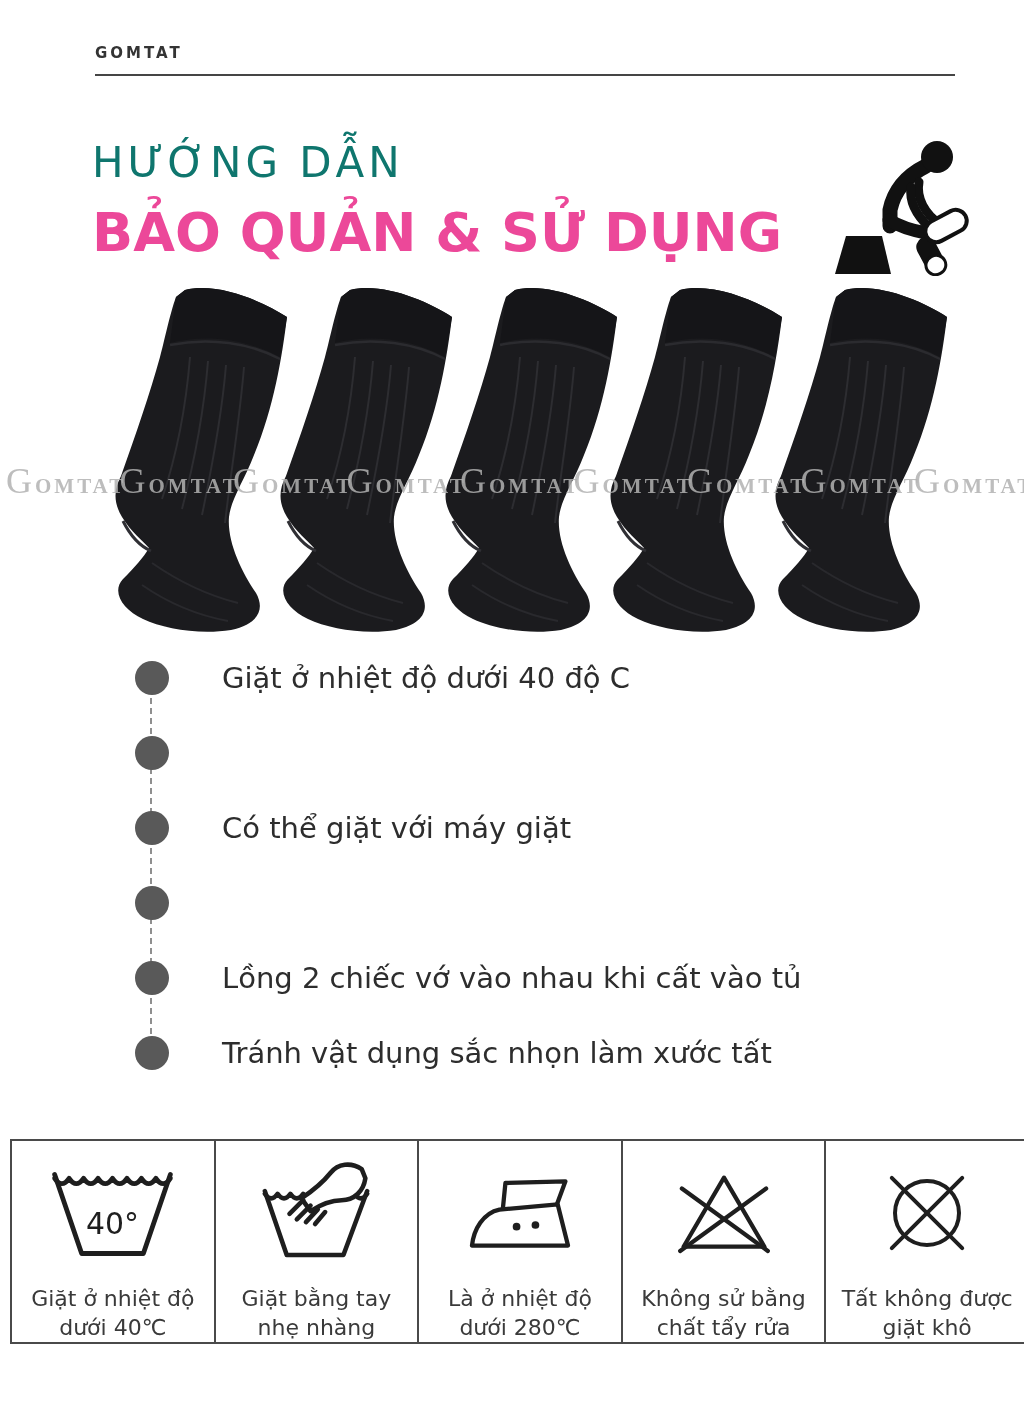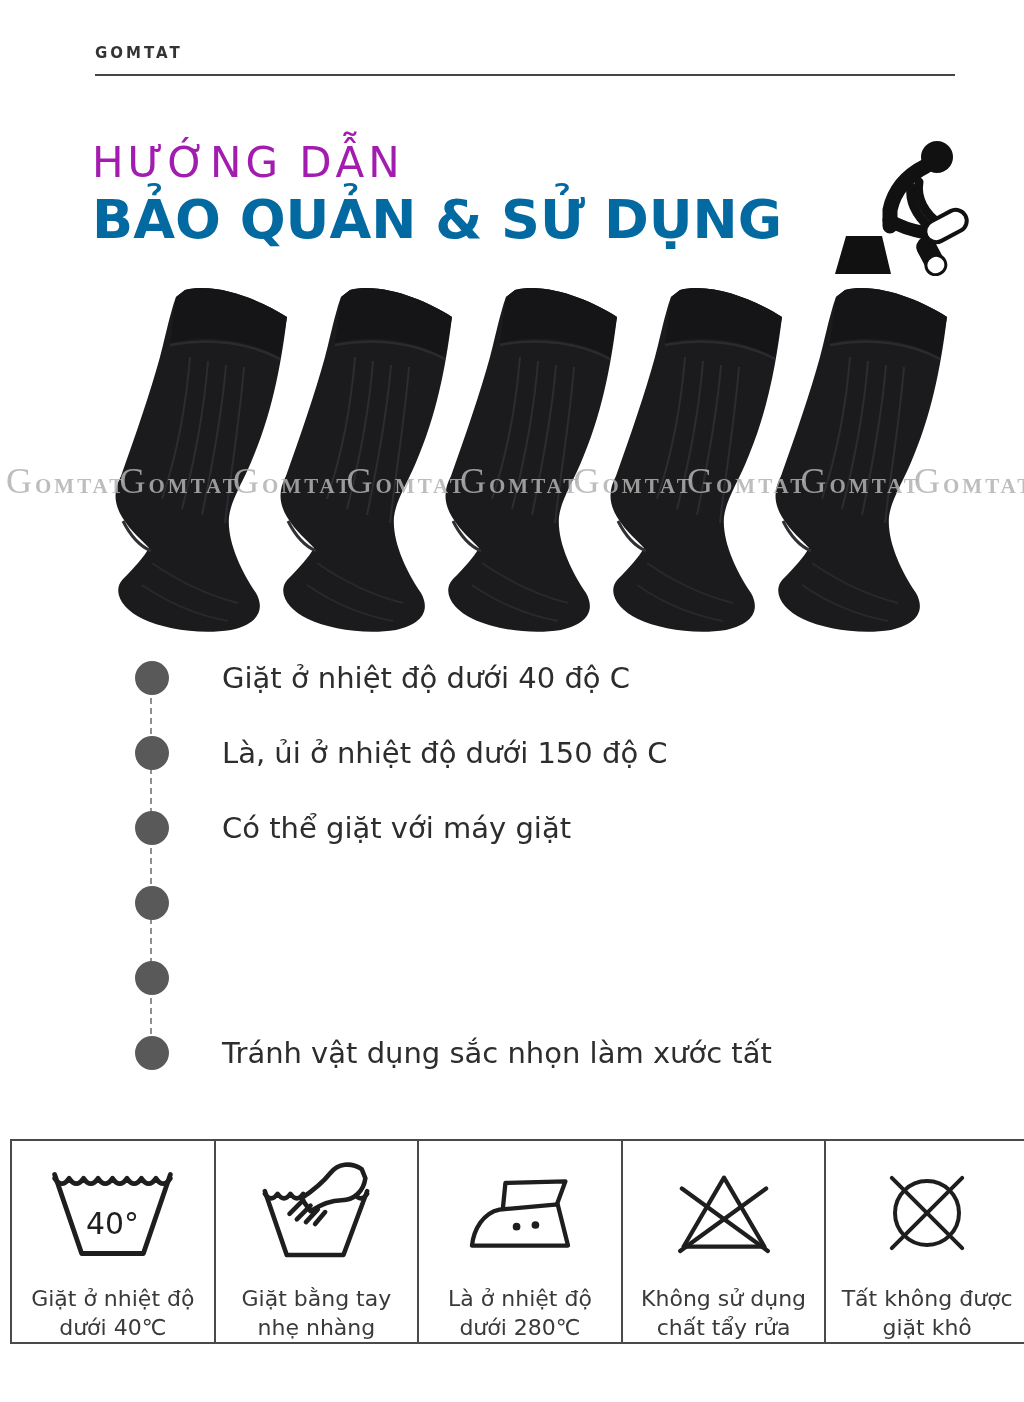--- a/index.html
+++ b/index.html
@@ -18,26 +18,26 @@
     font-size:15px; font-weight:700; letter-spacing:3px; color:#343434;
   }
   .header-rule {
     position:absolute; left:95px; top:74px; width:860px; height:2px;
     background:#454545; border:none;
   }
 
   
   .title-block { position:absolute; left:92px; top:140px; }
   .title-line1 {
-    font-size:42px; font-weight:500; letter-spacing:4px; color:#a21caf;
+    font-size:42px; font-weight:500; letter-spacing:4px; color:#0f766e;
     line-height:1.1;
   }
   .title-line2 {
-    font-size:54px; font-weight:700; letter-spacing:0; color:#0369a1;
-    line-height:1.12; margin-top:4px;
+    font-size:54px; font-weight:700; letter-spacing:0; color:#ec4899;
+    line-height:1.12; margin-top:17px;
   }
   .person-icon { position:absolute; left:818px; top:136px; }
 
   
   .hero { position:absolute; left:0; top:283px; width:1024px; height:360px; }
   .wm-row {
     position:absolute; left:6px; top:178px; width:1200px; display:flex;
     pointer-events:none;
   }
   .wm {
@@ -152,31 +152,31 @@
   </div>
 
   <div class="care-list">
     <div class="connector"></div>
     <div class="care-item">
       <span class="bullet"></span>
       <span class="care-item-text">Giặt ở nhiệt độ dưới 40 độ C</span>
     </div>
     <div class="care-item">
       <span class="bullet"></span>
-      <span class="care-item-text">Là, ủi ở nhiệt độ dưới 150 độ C</span>
     </div>
     <div class="care-item">
       <span class="bullet"></span>
       <span class="care-item-text">Có thể giặt với máy giặt</span>
     </div>
     <div class="care-item">
       <span class="bullet"></span>
     </div>
     <div class="care-item">
       <span class="bullet"></span>
+      <span class="care-item-text">Lồng 2 chiếc vớ vào nhau khi cất vào tủ</span>
     </div>
     <div class="care-item">
       <span class="bullet"></span>
       <span class="care-item-text">Tránh vật dụng sắc nhọn làm xước tất</span>
     </div>
   </div>
 
   <div class="care-symbols">
 
     <div class="symbol-box">
@@ -228,21 +228,21 @@
 
     <div class="symbol-box">
       <div class="symbol-icon-wrap">
         <svg width="118" height="102" viewBox="0 0 140 112" aria-hidden="true">
           <path class="ic" d="M70,14 L118,96 L22,96 Z"></path>
           <path class="ic" d="M20,27 L122,101"></path>
           <path class="ic" d="M120,27 L18,101"></path>
         </svg>
       </div>
       <div class="symbol-label">
-        <div>Không sử dụng</div>
+        <div>Không sử bằng</div>
         <div>chất tẩy rửa</div>
       </div>
     </div>
 
     <div class="symbol-box">
       <div class="symbol-icon-wrap">
         <svg width="112" height="104" viewBox="0 0 140 112" aria-hidden="true">
           <circle class="ic" cx="70" cy="56" r="40"></circle>
           <path class="ic" d="M26,12 L114,100"></path>
           <path class="ic" d="M114,12 L26,100"></path>

